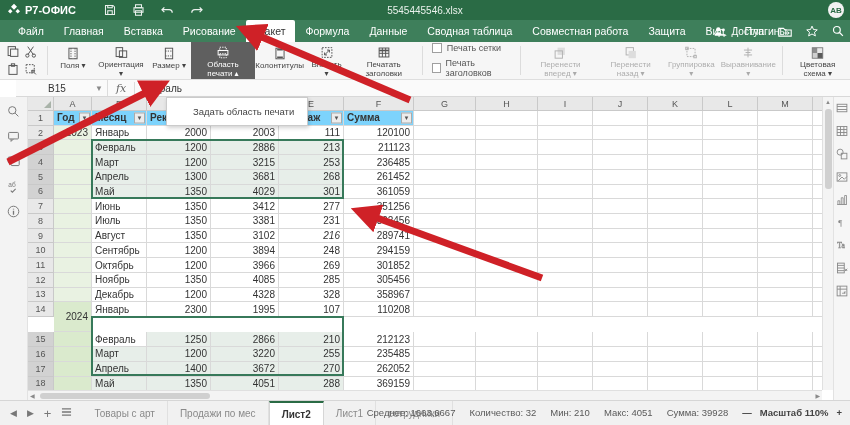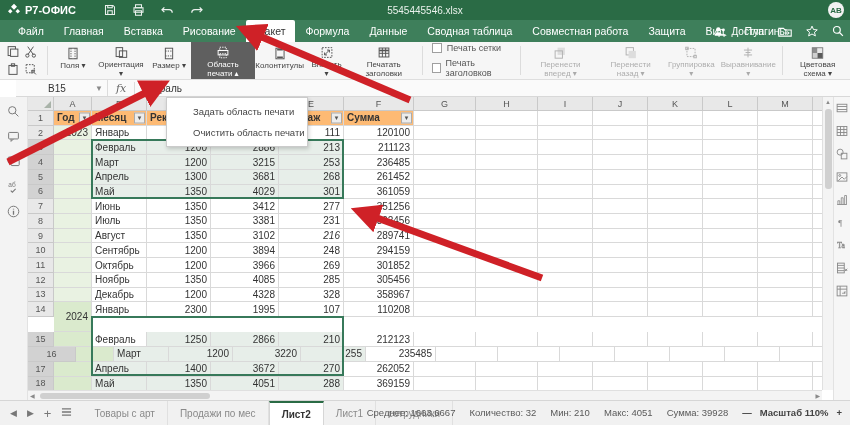--- a/index.html
+++ b/index.html
@@ -52,21 +52,21 @@
 
   
   .grid { position:absolute; left:28px; top:97px; width:794px; height:293px; overflow:hidden; background:#fff; }
   .grow { display:flex; }
   .corner { background:#e8e8e8; border-right:1px solid #c9c9c9; border-bottom:1px solid #c9c9c9; position:relative; }
   .corner:after { content:""; position:absolute; right:2px; bottom:2px; border-style:solid; border-width:0 0 7px 7px; border-color:transparent transparent #a9b3a9 transparent; }
   .colhdr, .rowhdr { background:#e8e8e8; border-right:1px solid #c9c9c9; border-bottom:1px solid #c9c9c9; color:#555; font-size:9px; display:flex; align-items:center; justify-content:center; }
   .rowhdr.hl { background:#d2d2d2; }
   .cell { border-right:1px solid #d9d9d9; border-bottom:1px solid #d9d9d9; font-size:10px; color:#333; display:flex; align-items:center; padding:0 3px; overflow:hidden; white-space:nowrap; background:#fff; position:relative; }
   .cell.num { justify-content:flex-end; }
-  .cell.c-hdr { background:#fdba74; font-weight:bold; justify-content:flex-start; }
+  .cell.c-hdr { background:#7dd3fc; font-weight:bold; justify-content:flex-start; }
   .cell.c-yearA { background:#e9f2e2; }
   .cell.c-yearB { background:#daeacd; }
   .cell.c-sel { background:#e7eee9; }
   .cell.c-act { background:#fff; }
   .filterbtn { position:absolute; right:1px; top:50%; transform:translateY(-50%); width:11px; height:11px; background:#ececec; border:1px solid #ababab; font-size:6px; color:#555; display:flex; align-items:center; justify-content:center; }
   .sel-outline { position:absolute; border:2px solid #37795a; pointer-events:none; }
 
   
   .vscroll { position:absolute; left:822px; top:97px; width:11px; height:293px; background:#f4f4f4; border-left:1px solid #e0e0e0; }
   .vscroll .up { height:10px; color:#8a8a8a; font-size:6px; text-align:center; line-height:10px; }
@@ -650,21 +650,21 @@
       <div class="cell" style="width: 62px; height: 14.72px; flex: 0 0 auto;"></div>
       <div class="cell" style="width: 62px; height: 14.72px; flex: 0 0 auto;"></div>
       <div class="cell" style="width: 55px; height: 14.72px; flex: 0 0 auto;"></div>
       <div class="cell" style="width: 55px; height: 14.72px; flex: 0 0 auto;"></div>
       <div class="cell" style="width: 55px; height: 14.72px; flex: 0 0 auto;"></div>
       <div class="cell" style="width: 55px; height: 14.72px; flex: 0 0 auto;"></div>
       <div class="cell" style="width: 55px; height: 14.72px; flex: 0 0 auto;"></div>
       <div class="cell" style="width: 55px; height: 14.72px; flex: 0 0 auto;"></div>
     </div>
     <div class="grow">
-      <div class="rowhdr hl" style="width: 48px; height: 14.72px; flex: 0 0 auto;">16</div>
+      <div class="rowhdr hl" style="width: 26px; height: 14.72px; flex: 0 0 auto;">16</div>
       <div class="cell c-yearB" style="width: 38px; height: 14.72px; flex: 0 0 auto;"></div>
       <div class="cell c-sel" style="width: 55px; height: 14.72px; flex: 0 0 auto;">Март</div>
       <div class="cell num c-sel" style="width: 64px; height: 14.72px; flex: 0 0 auto;">1200</div>
       <div class="cell num c-sel" style="width: 68px; height: 14.72px; flex: 0 0 auto;">3220</div>
       <div class="cell num c-sel" style="width: 65px; height: 14.72px; flex: 0 0 auto;">255</div>
       <div class="cell num" style="width: 70px; height: 14.72px; flex: 0 0 auto;">235485</div>
       <div class="cell" style="width: 62px; height: 14.72px; flex: 0 0 auto;"></div>
       <div class="cell" style="width: 62px; height: 14.72px; flex: 0 0 auto;"></div>
       <div class="cell" style="width: 55px; height: 14.72px; flex: 0 0 auto;"></div>
       <div class="cell" style="width: 55px; height: 14.72px; flex: 0 0 auto;"></div>
@@ -772,21 +772,20 @@
       </svg></div>
     <div class="si"><svg width="12" height="12" viewBox="0 0 16 16" fill="none" stroke="currentColor" stroke-width="1.2">
         <rect x="1.5" y="1.5" width="13" height="13"></rect>
         <path d="M1.5 5.5 h13 M5.5 1.5 v13"></path>
         <path d="M8 11 h4 M12 8 v3 l-1.5 -1.3 M12 11 l-1.3 -1.5" stroke-width="1"></path>
       </svg></div>
   </div>
 
 <div class="dropdown" id="printMenu">
     <div class="dd-item">Задать область печати</div>
-    <div class="dd-item">Очистить область печати</div>
   </div>
 
 <div class="tabbar">
   <div class="nav">
     <span class="nbtn">◀</span>
     <span class="nbtn">▶</span>
     <span class="plus">+</span>
     <span><svg width="11" height="10" viewBox="0 0 12 11" stroke="#777" stroke-width="1.4">
           <path d="M1 2 h10 M1 5.5 h10 M1 9 h10"></path>
         </svg></span>

